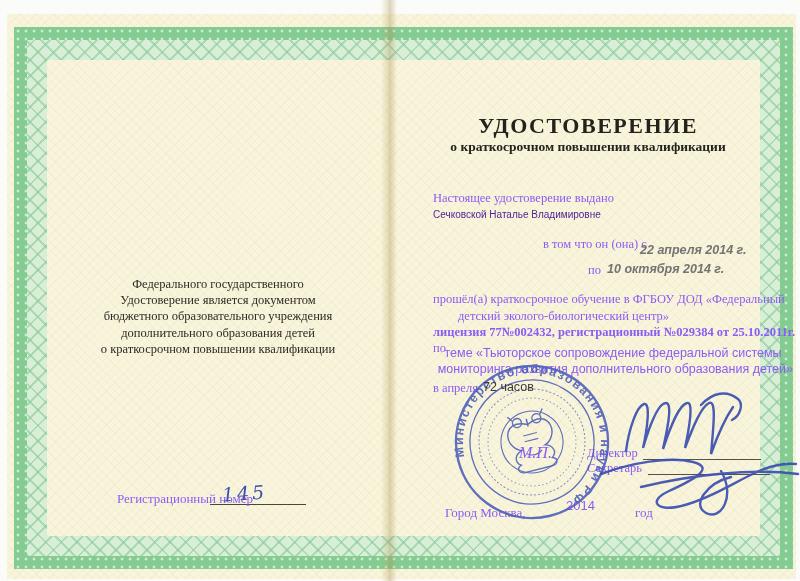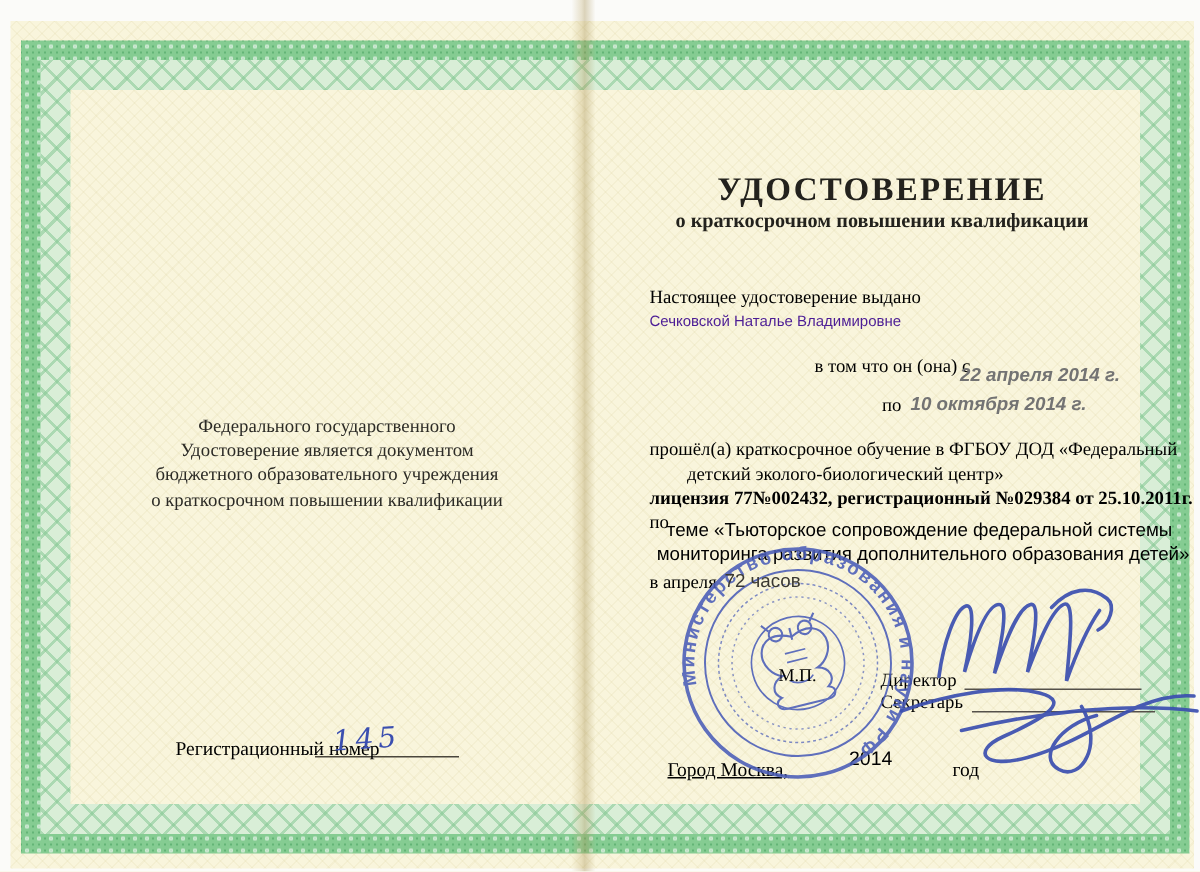--- a/index.html
+++ b/index.html
@@ -39,21 +39,21 @@
     background-image:
       repeating-linear-gradient(45deg, rgba(214,204,150,.14) 0 1px, transparent 1px 6px),
       repeating-linear-gradient(-45deg, rgba(214,204,150,.14) 0 1px, transparent 1px 6px);
   }
   .fold{
     position:absolute;left:381px;top:0;width:16px;height:581px;pointer-events:none;
     background:linear-gradient(90deg, rgba(0,0,0,0) 0%, rgba(186,164,102,.30) 42%, rgba(166,144,82,.38) 55%, rgba(0,0,0,0) 100%);
     z-index:3;
   }
   
-  .t{position:absolute;line-height:1.15;color:#000000;white-space:nowrap;z-index:5;}
+  .t{position:absolute;line-height:1.15;color:#8b5cf6;white-space:nowrap;z-index:5;}
   .serif{font-family:"Liberation Serif", serif;}
   .sans{font-family:"Liberation Sans", sans-serif;}
   
   .about-block{
     position:absolute;left:50px;top:276px;width:336px;text-align:center;z-index:5;
     font-size:12.5px;color:#2c2b26;line-height:16.2px;
   }
   .reg-label{left:117px;top:492px;font-size:13px;}
   .reg-line{position:absolute;left:210px;top:504px;width:96px;border-bottom:1px solid #4a463c;z-index:4;}
   .reg-value{
@@ -72,27 +72,27 @@
   .po1{left:588px;top:263px;font-size:12.5px;}
   .d-to{left:607px;top:262px;}
   .body1{left:433px;top:292px;font-size:12.5px;}
   .body2{left:458px;top:309px;font-size:12.5px;}
   .license{left:433px;top:325px;font-size:12.5px;font-weight:bold;}
   .po2{left:433px;top:341px;font-size:12.5px;}
   .theme1{left:433px;top:346px;width:360px;text-align:center;font-size:12.5px;}
   .theme2{left:433px;top:362px;width:360px;text-align:right;font-size:12.5px;}
   .volume{left:433px;top:381px;font-size:12.5px;}
   .hours{left:483px;top:380px;font-size:12.5px;font-weight:normal;color:#3a3832;z-index:7;text-align:center;}
-  .mp{left:519px;top:444px;font-size:12px;z-index:7;}
+  .mp{left:519px;top:444px;font-size:16px;z-index:7;font-style:italic;}
   .sig-label{font-size:12.5px;z-index:5;}
   .dir-label{left:587px;top:446px;}
   .sec-label{left:587px;top:461px;}
   .dir-line{position:absolute;left:643px;top:459px;width:118px;border-bottom:1px solid #55514a;z-index:4;}
   .sec-line{position:absolute;left:648px;top:474px;width:122px;border-bottom:1px solid #55514a;z-index:4;}
-  .city{left:445px;top:506px;font-size:13px;text-decoration:underline;}
+  .city{left:445px;top:506px;font-size:13px;}
   .year{left:566px;top:499px;font-size:13px;}
   .yearword{left:635px;top:506px;font-size:13px;}
   
   .stamp{position:absolute;left:450px;top:360px;width:164px;height:164px;z-index:6;opacity:.88;transform:rotate(-14deg);}
   .sigs{position:absolute;left:0;top:0;width:800px;height:581px;z-index:8;pointer-events:none;}
 </style>
 </head>
 <body>
 
 <div class="paper"></div>
@@ -100,20 +100,21 @@
   <div class="frame-light">
     <div class="frame-core"></div>
   </div>
 </div>
 <div class="fold"></div>
 
 <div class="about-block">
   <div>Федерального государственного</div>
   <div>Удостоверение является документом</div>
   <div>бюджетного образовательного учреждения</div>
+  <div>дополнительного образования детей</div>
   <div>о краткосрочном повышении квалификации</div>
 </div>
 <div class="t serif reg-label">Регистрационный номер</div>
 <div class="reg-line"></div>
 <div class="t reg-value">145</div>
 
 <div class="t serif title">УДОСТОВЕРЕНИЕ</div>
 <div class="t serif subtitle">о краткосрочном повышении квалификации</div>
 
 <div class="t serif issued">Настоящее удостоверение выдано</div>

